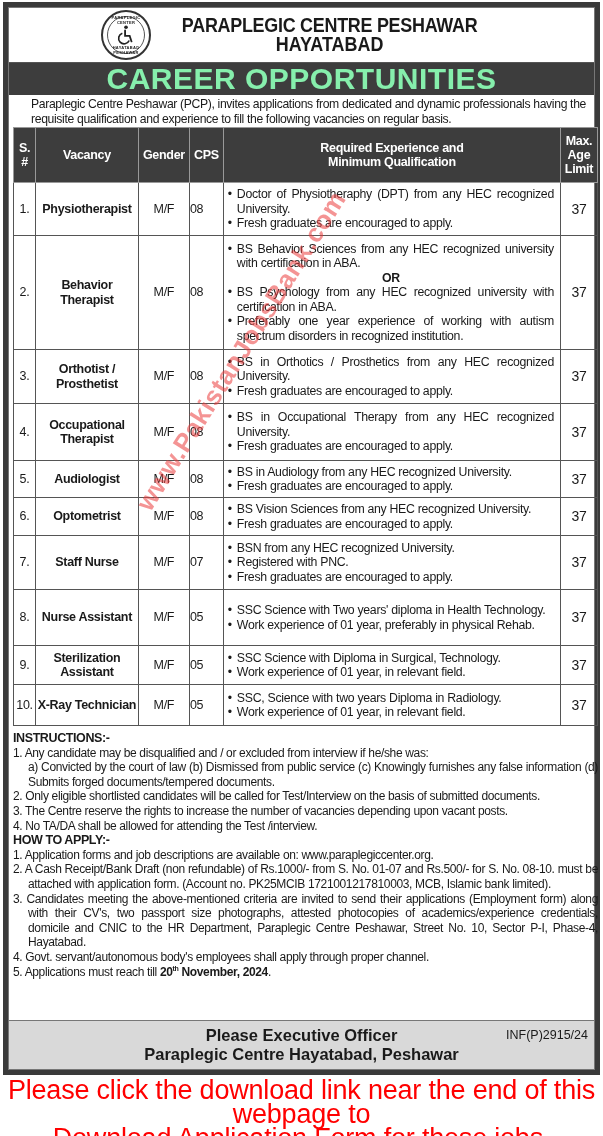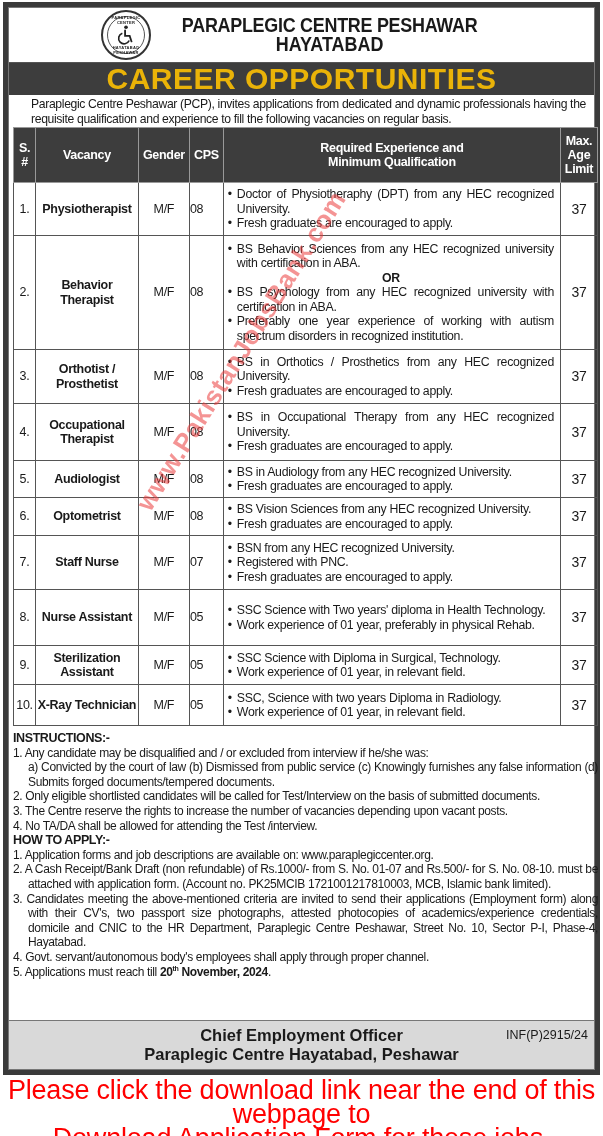--- a/index.html
+++ b/index.html
@@ -33,21 +33,21 @@
   .logo-text-top { top: 3px; }
   .logo-text-bottom { bottom: 3px; }
   .org-title {
     margin-left: 56px; text-align: center; font-weight: bold; color: #1a1a1a;
     font-family: "Liberation Sans", sans-serif; line-height: 19px;
   }
   .org-title .l1 { font-size: 19.5px; letter-spacing: -0.3px; transform: scaleX(0.92); display: block; }
   .org-title .l2 { font-size: 19.5px; display: block; transform: scaleX(0.92); }
 
   .banner {
-    height: 32px; background: #3d3d3d; color: #eab308; text-align: center;
+    height: 32px; background: #3d3d3d; color: #86efac; text-align: center;
     font-weight: bold; font-size: 30px; line-height: 32px; letter-spacing: 0.5px;
   }
 
   .intro {
     font-size: 12.2px; line-height: 15px; padding: 2px 6px 2px 6px; letter-spacing: -0.35px;
     height: 34px;
     margin-left: 16px;
   }
 
   table.vac {
@@ -270,21 +270,21 @@
       <div id="apply-list">
           <div class="item"><span>1.</span> <span>Application forms and job descriptions are available on: www.paraplegiccenter.org.</span></div>
           <div class="item"><span>2.</span> <span>A Cash Receipt/Bank Draft (non refundable) of Rs.1000/- from S. No. 01-07 and Rs.500/- for S. No. 08-10. must be attached with application form. (Account no. PK25MCIB 1721001217810003, MCB, Islamic bank limited).</span></div>
           <div class="item"><span>3.</span> <span>Candidates meeting the above-mentioned criteria are invited to send their applications (Employment form) along with their CV's, two passport size photographs, attested photocopies of academics/experience credentials, domicile and CNIC to the HR Department, Paraplegic Centre Peshawar, Street No. 10, Sector P-I, Phase-4, Hayatabad.</span></div>
           <div class="item"><span>4.</span> <span>Govt. servant/autonomous body's employees shall apply through proper channel.</span></div>
           <div class="item"><span>5.</span> <span>Applications must reach till </span><span class="bold">20</span><sup style="font-weight: bold;">th</sup><span class="bold"> November, 2024</span><span>.</span></div>
         </div>
     </div>
 
     <div class="footer">
-      <div>Chief Employment Officer</div>
+      <div>Please Executive Officer</div>
       <div>Paraplegic Centre Hayatabad, Peshawar</div>
       <span class="ref">INF(P)2915/24</span>
     </div>
 
   </div>
 </div>
 
 <div class="watermark">www.PakistanJobsBank.com</div>
 
 <div class="promo" style="color: rgb(255, 0, 0);">

